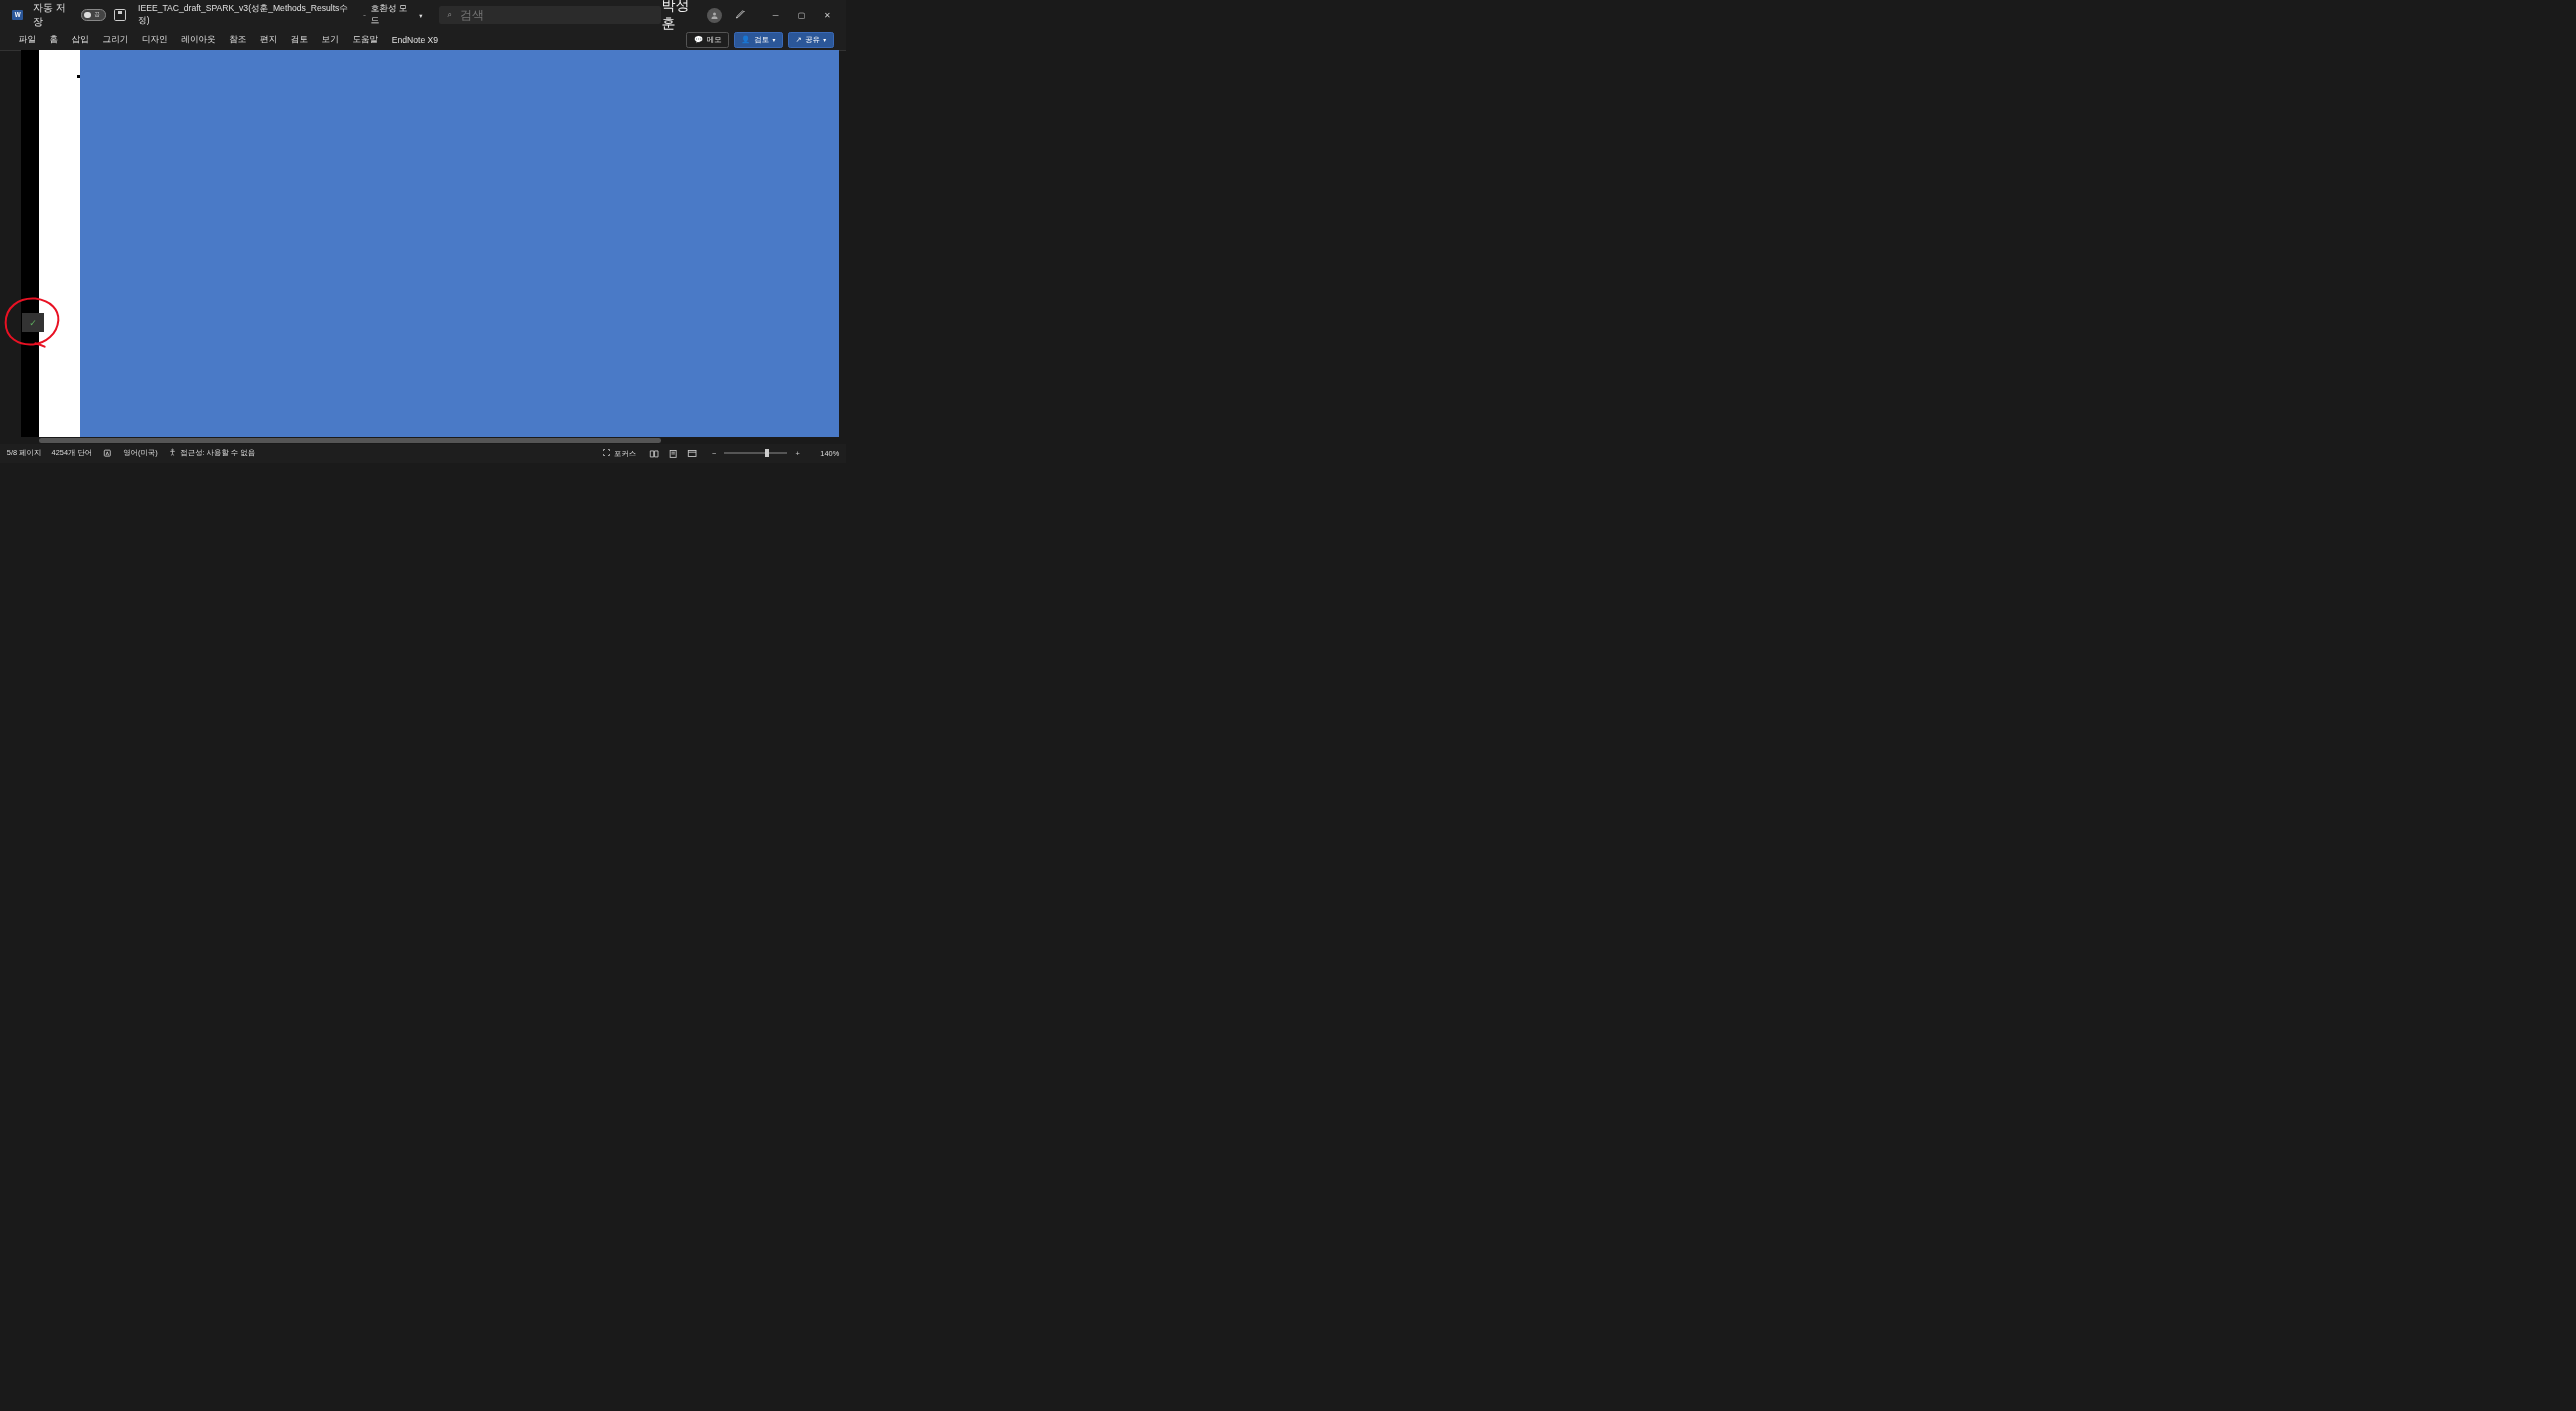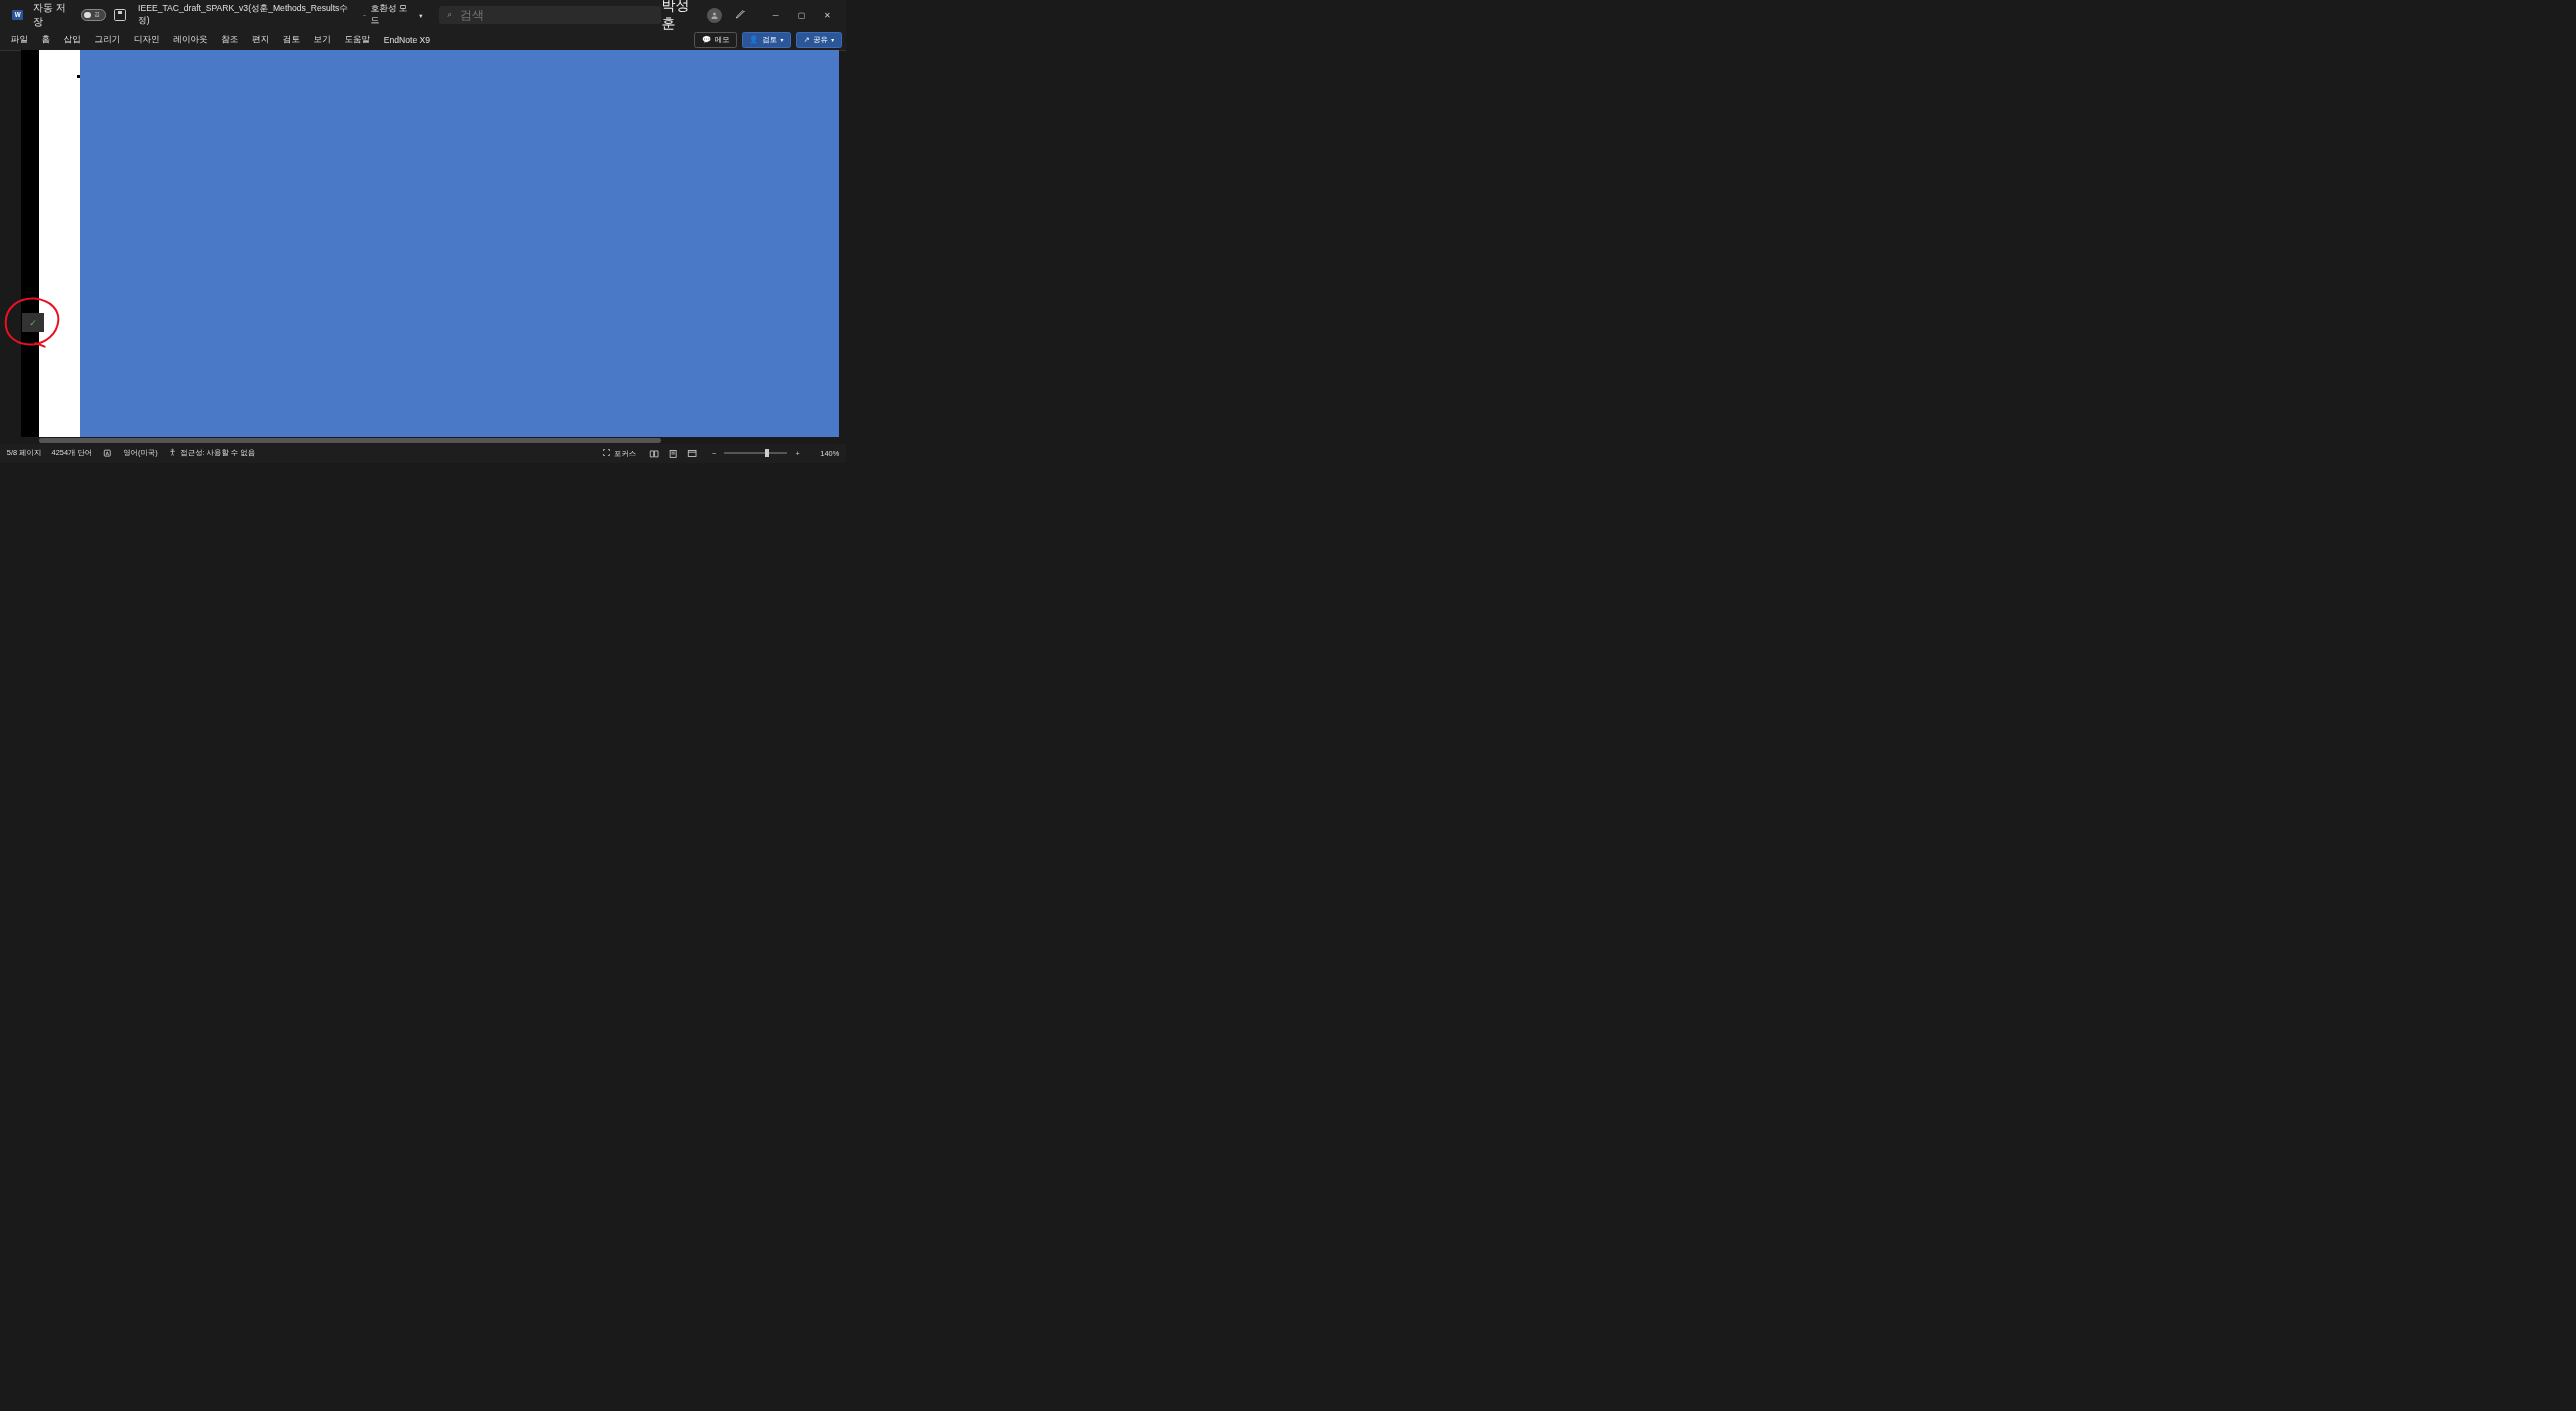--- a/index.html
+++ b/index.html
@@ -146,21 +146,21 @@
       color: #ccc;
       font-size: 8px;
     }
     
     
     .ribbon {
       height: 20.5px;
       background: #1e1e1e;
       display: flex;
       align-items: center;
-      padding: 0 4px;
+      padding: 0 12px;
       border-bottom: 0.6px solid #333;
     }
     .tab {
       padding: 3.4px 6.8px;
       font-size: 8.6px;
       color: #e0e0e0;
       cursor: pointer;
     }
     .tab.endnote {
       font-weight: 500;

